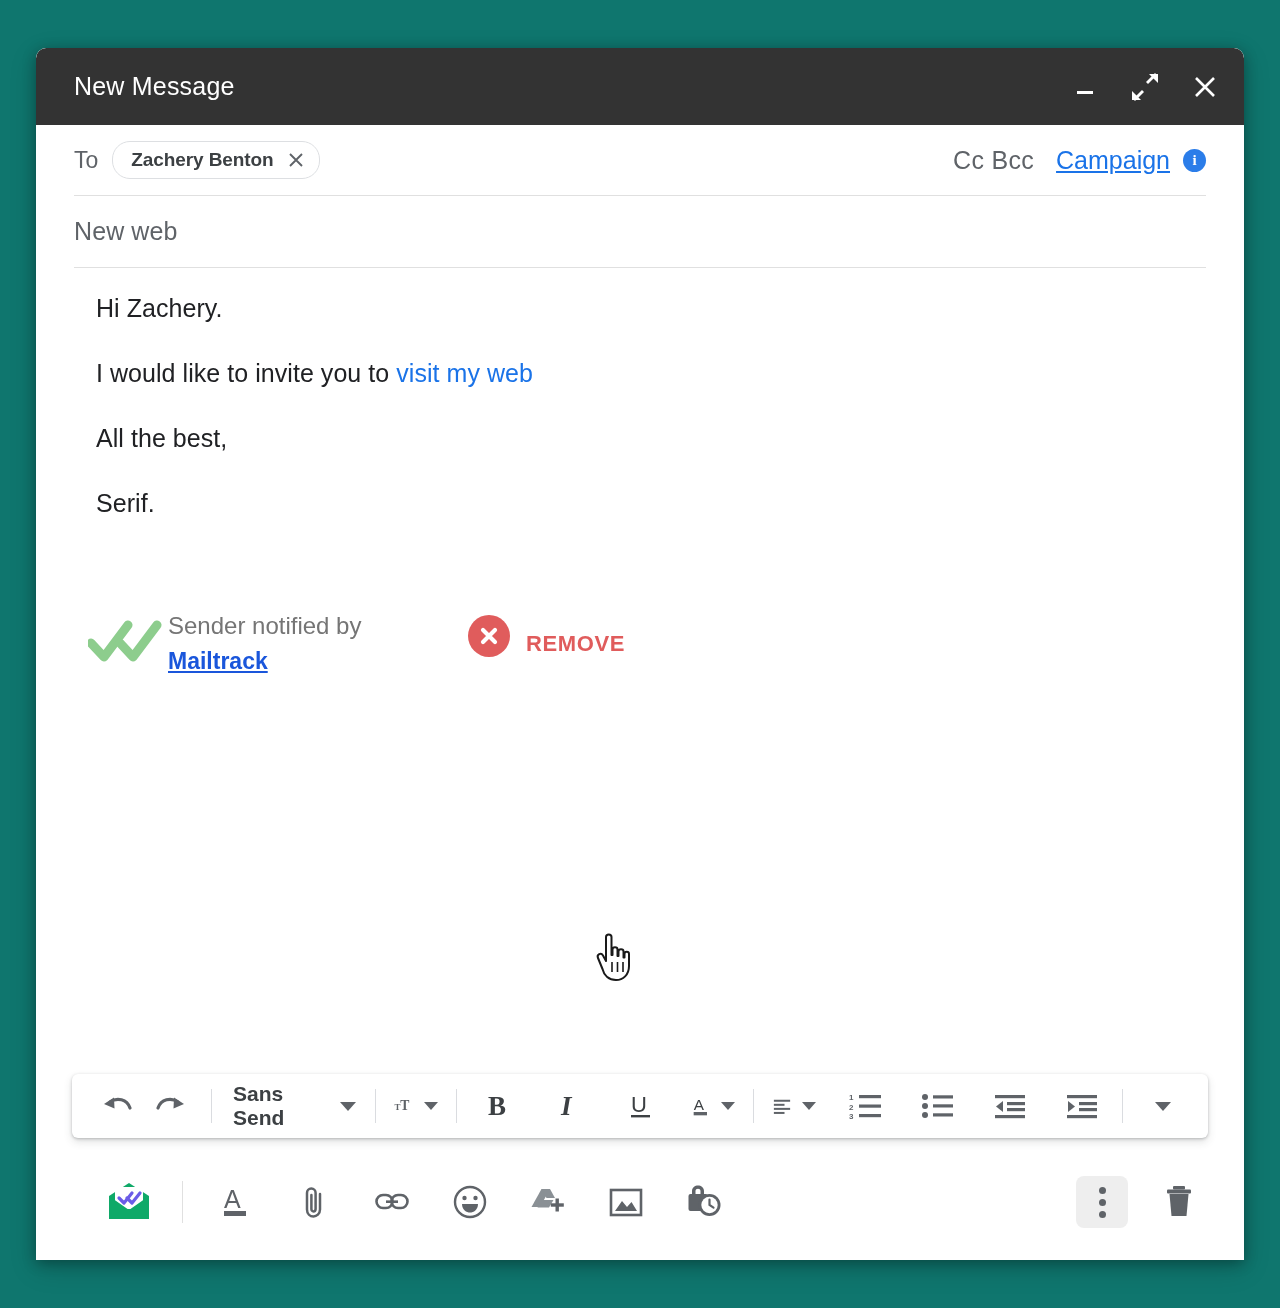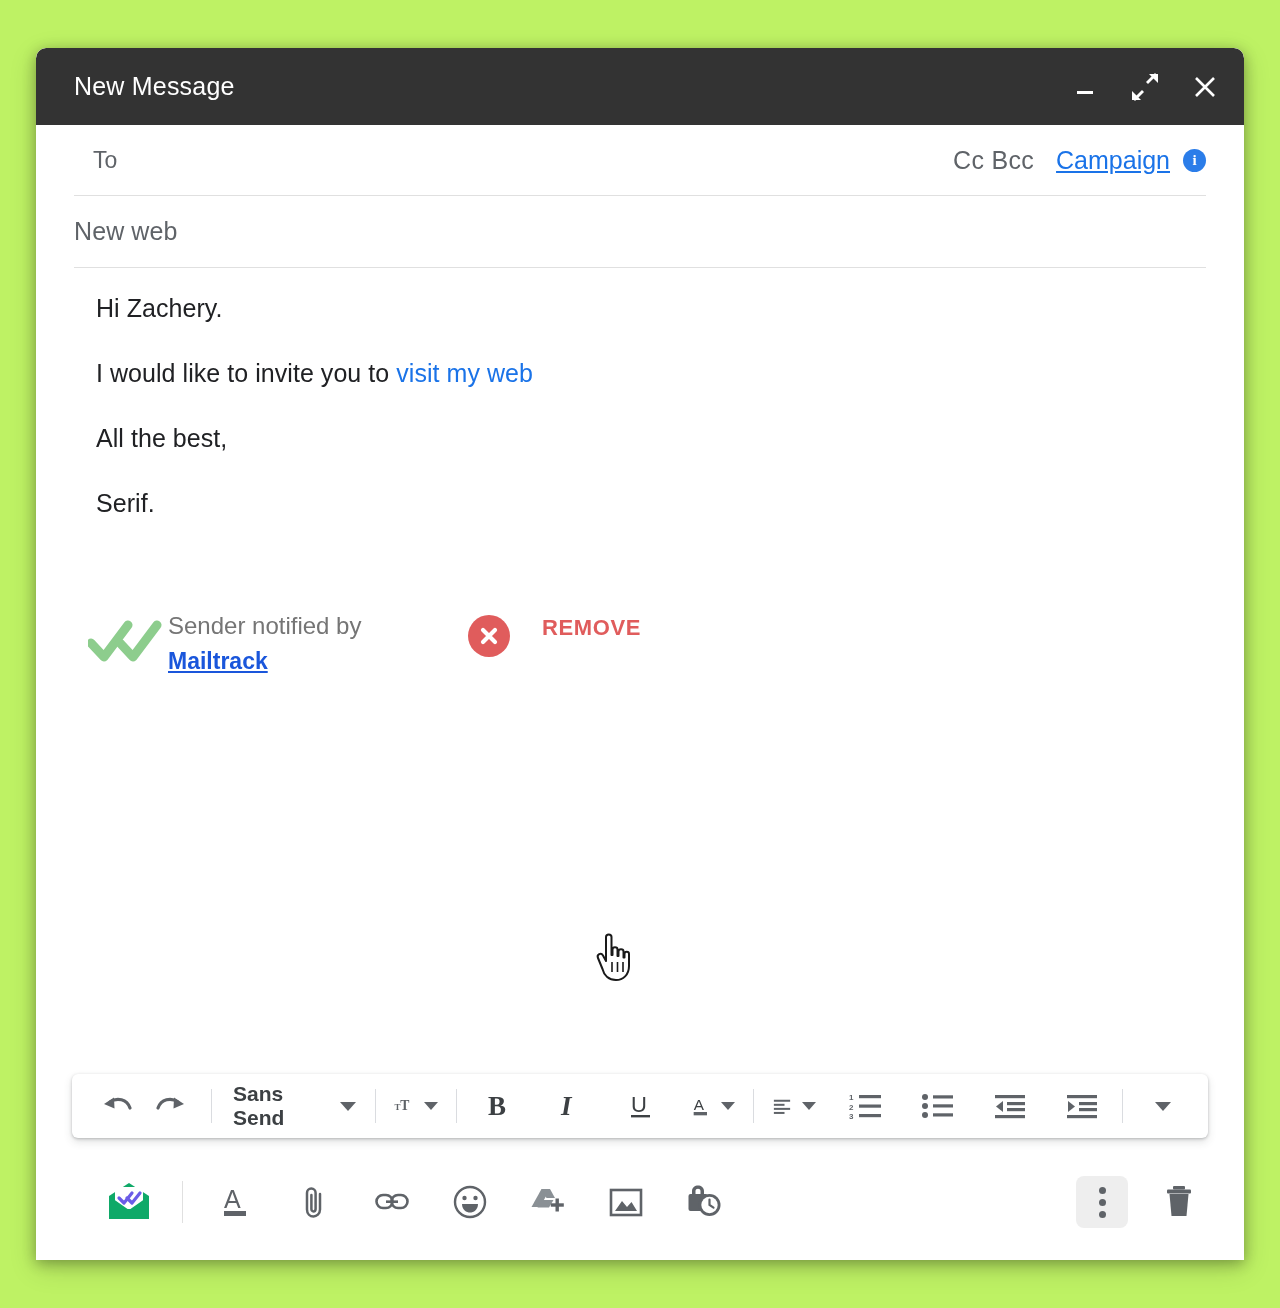--- a/index.html
+++ b/index.html
@@ -10,21 +10,21 @@
     height: 1308px;
     overflow: hidden;
     font-family: "Liberation Sans", sans-serif;
     -webkit-font-smoothing: antialiased;
   }
 
   #stage {
     position: relative;
     width: 1280px;
     height: 1308px;
-    background: #bef264;
+    background: #0f766e;
   }
 
   
   .compose-window {
     position: absolute;
     left: 36px;
     top: 48px;
     width: 1208px;
     height: 1212px;
     background: #ffffff;
@@ -73,21 +73,20 @@
     height: 70px;
     border-bottom: 1px solid #e0e0e0;
     display: flex;
     align-items: center;
     flex: 0 0 auto;
   }
   .to-label {
     font-size: 23px;
     color: #5f6368;
     margin-right: 14px;
-    margin-left: 19px;
   }
   .chip {
     display: inline-flex;
     align-items: center;
     border: 1px solid #dddfe2;
     border-radius: 18px;
     height: 36px;
     padding: 0 12px 0 18px;
     background: #ffffff;
     cursor: pointer;
@@ -209,24 +208,23 @@
     font-size: 23px;
     color: #1a56db;
     text-decoration: underline;
     font-weight: bold;
     cursor: pointer;
     display: inline-block;
     margin-top: 3px;
   }
   .mt-remove {
     display: flex;
-    align-items: flex-start;
+    align-items: flex-end;
     padding-top: 10px;
     cursor: pointer;
-    gap: 16px;
   }
   .mt-remove-circle {
     width: 42px;
     height: 42px;
     border-radius: 50%;
     background: #e05c5c;
     display: flex;
     align-items: center;
     justify-content: center;
     flex: 0 0 auto;
@@ -420,20 +418,28 @@
             <path d="M5 5 L23 23 M23 5 L5 23" stroke="#ffffff" stroke-width="2.6" fill="none"></path>
           </svg>
         </div>
 
       </div>
     </div>
 
     <div class="to-row">
       <span class="to-label">To</span>
 
+      <span class="chip">
+        <span class="chip-name">Zachery Benton</span>
+        <span class="chip-x">
+          <svg width="20" height="20" viewBox="0 0 20 20">
+            <path d="M4 4 L16 16 M16 4 L4 16" stroke="#5f6368" stroke-width="1.9" fill="none"></path>
+          </svg>
+        </span>
+      </span>
 
       <span class="to-right">
         <span class="cc-bcc">Cc Bcc</span>
         <span class="campaign-link">Campaign</span>
         <span class="info-badge">i</span>
       </span>
     </div>
 
     <div class="subject-row">
       <span class="subject-text" placeholder="Subject">New web</span>

